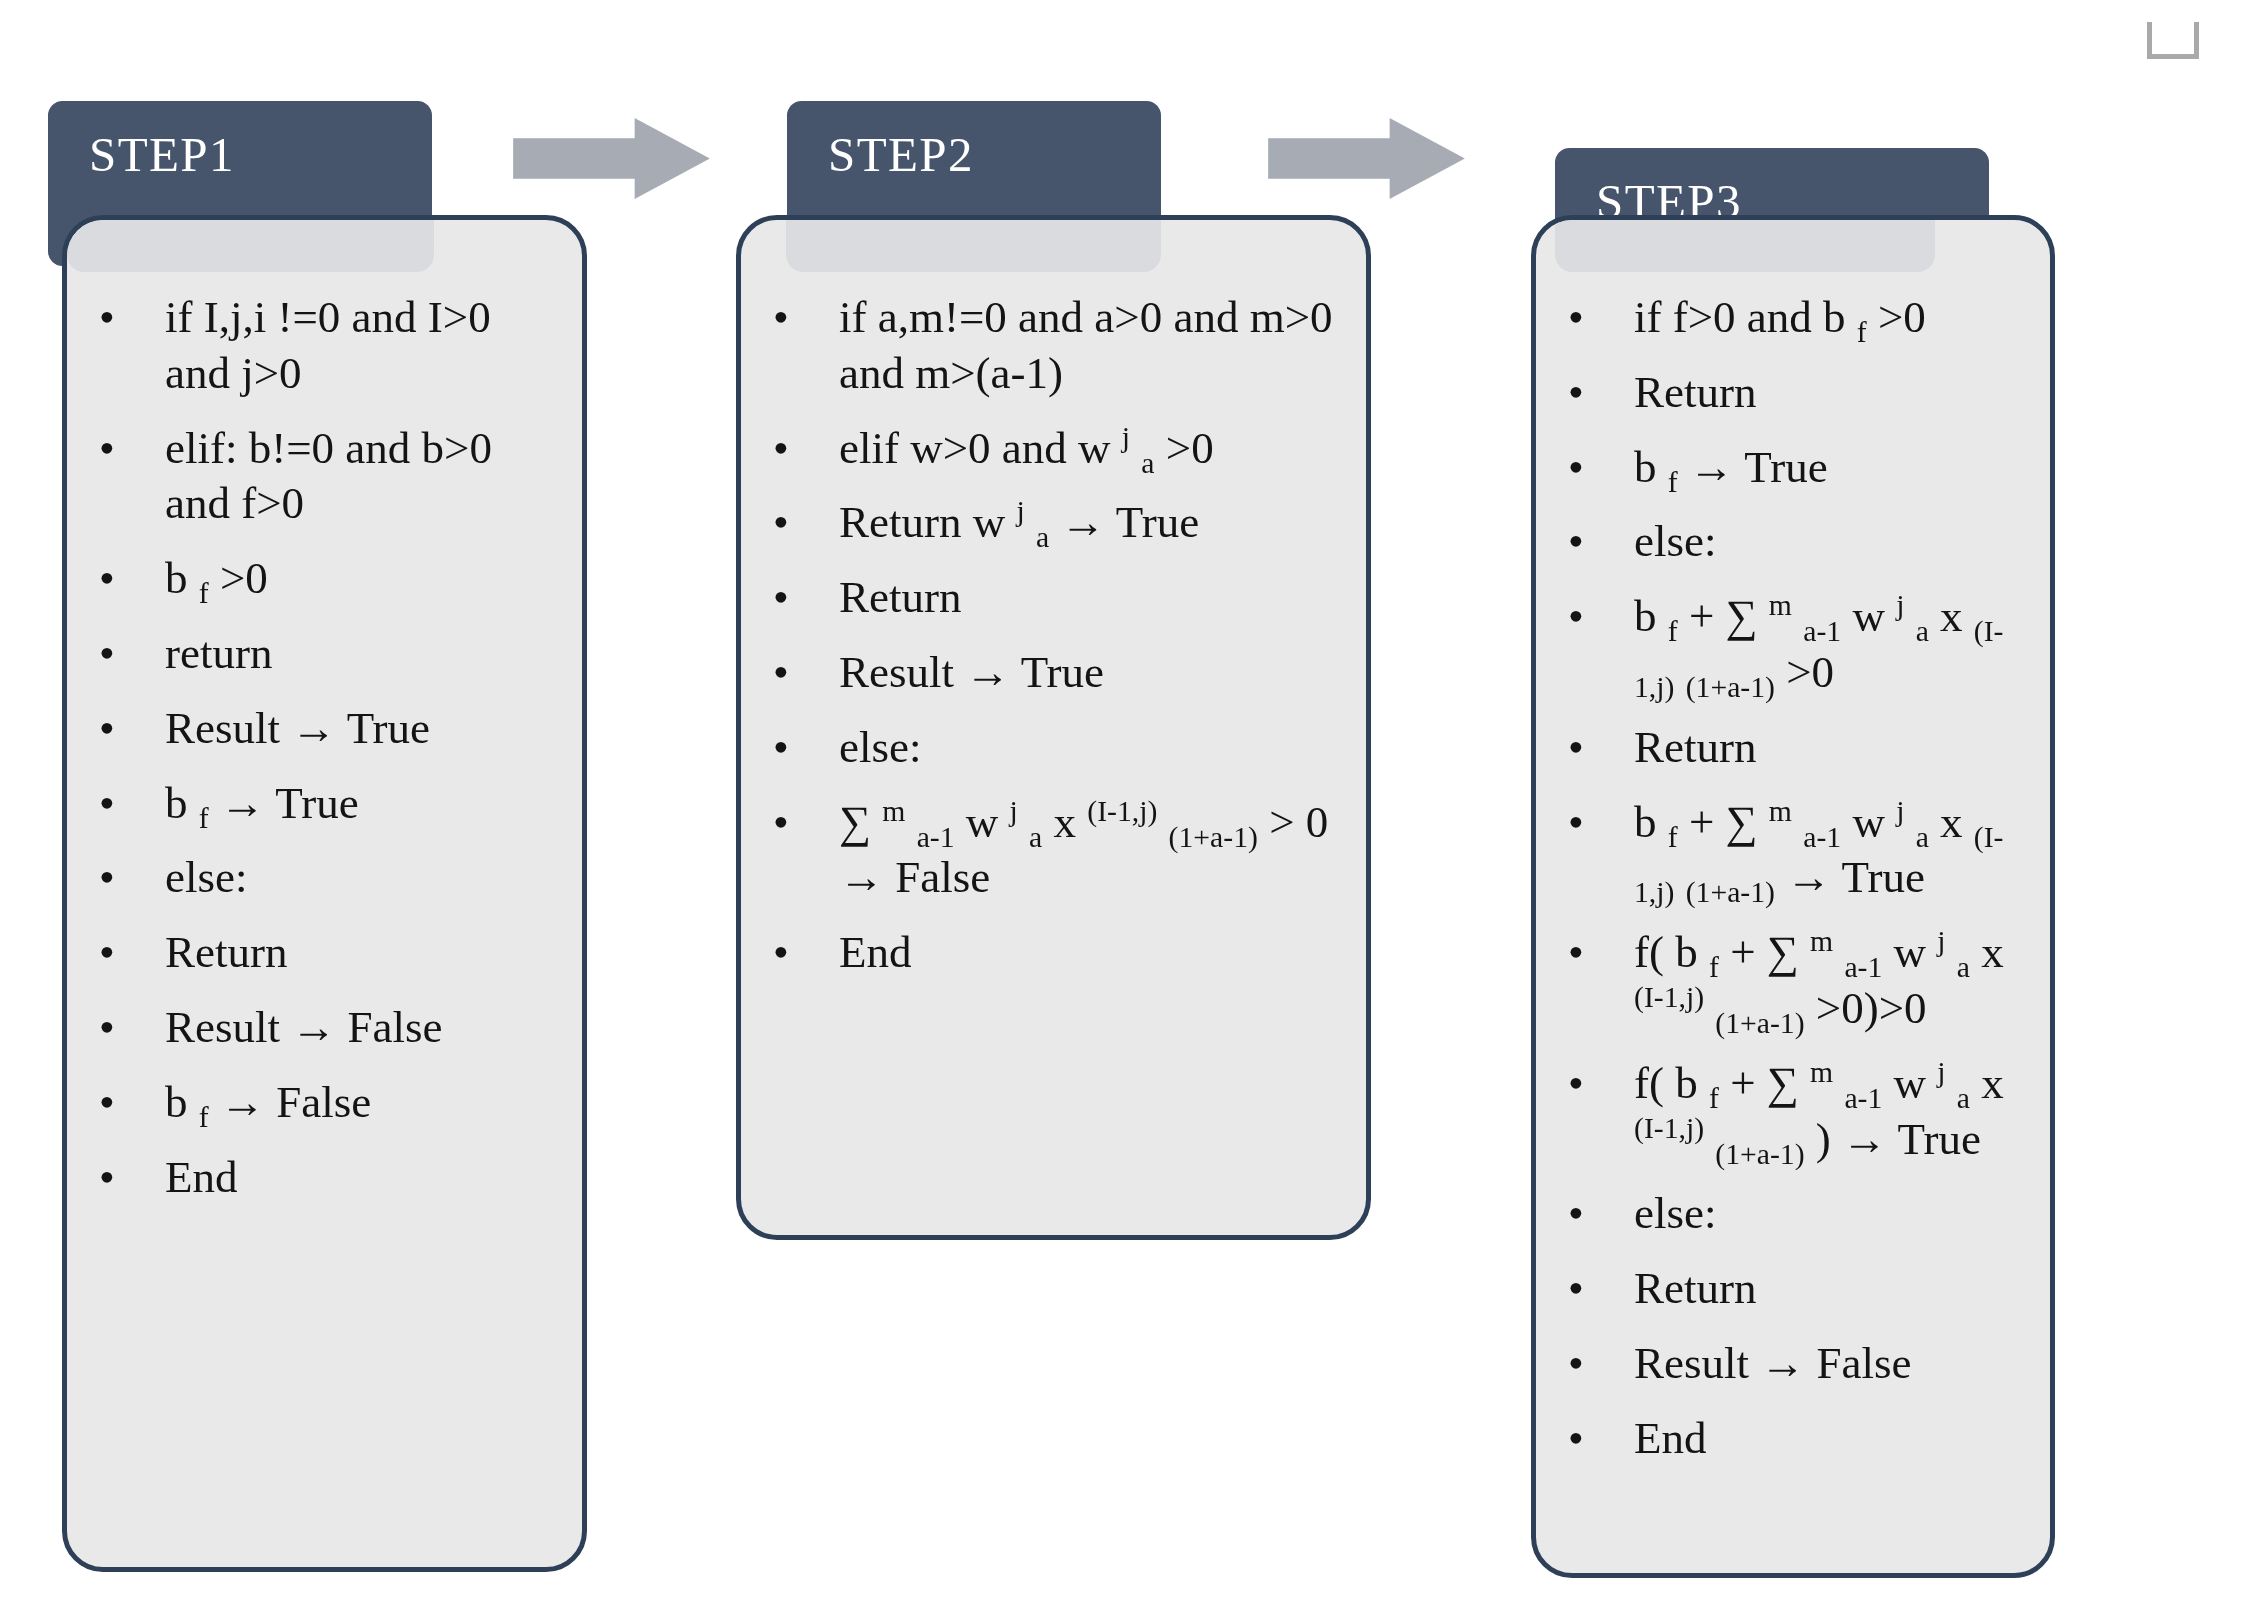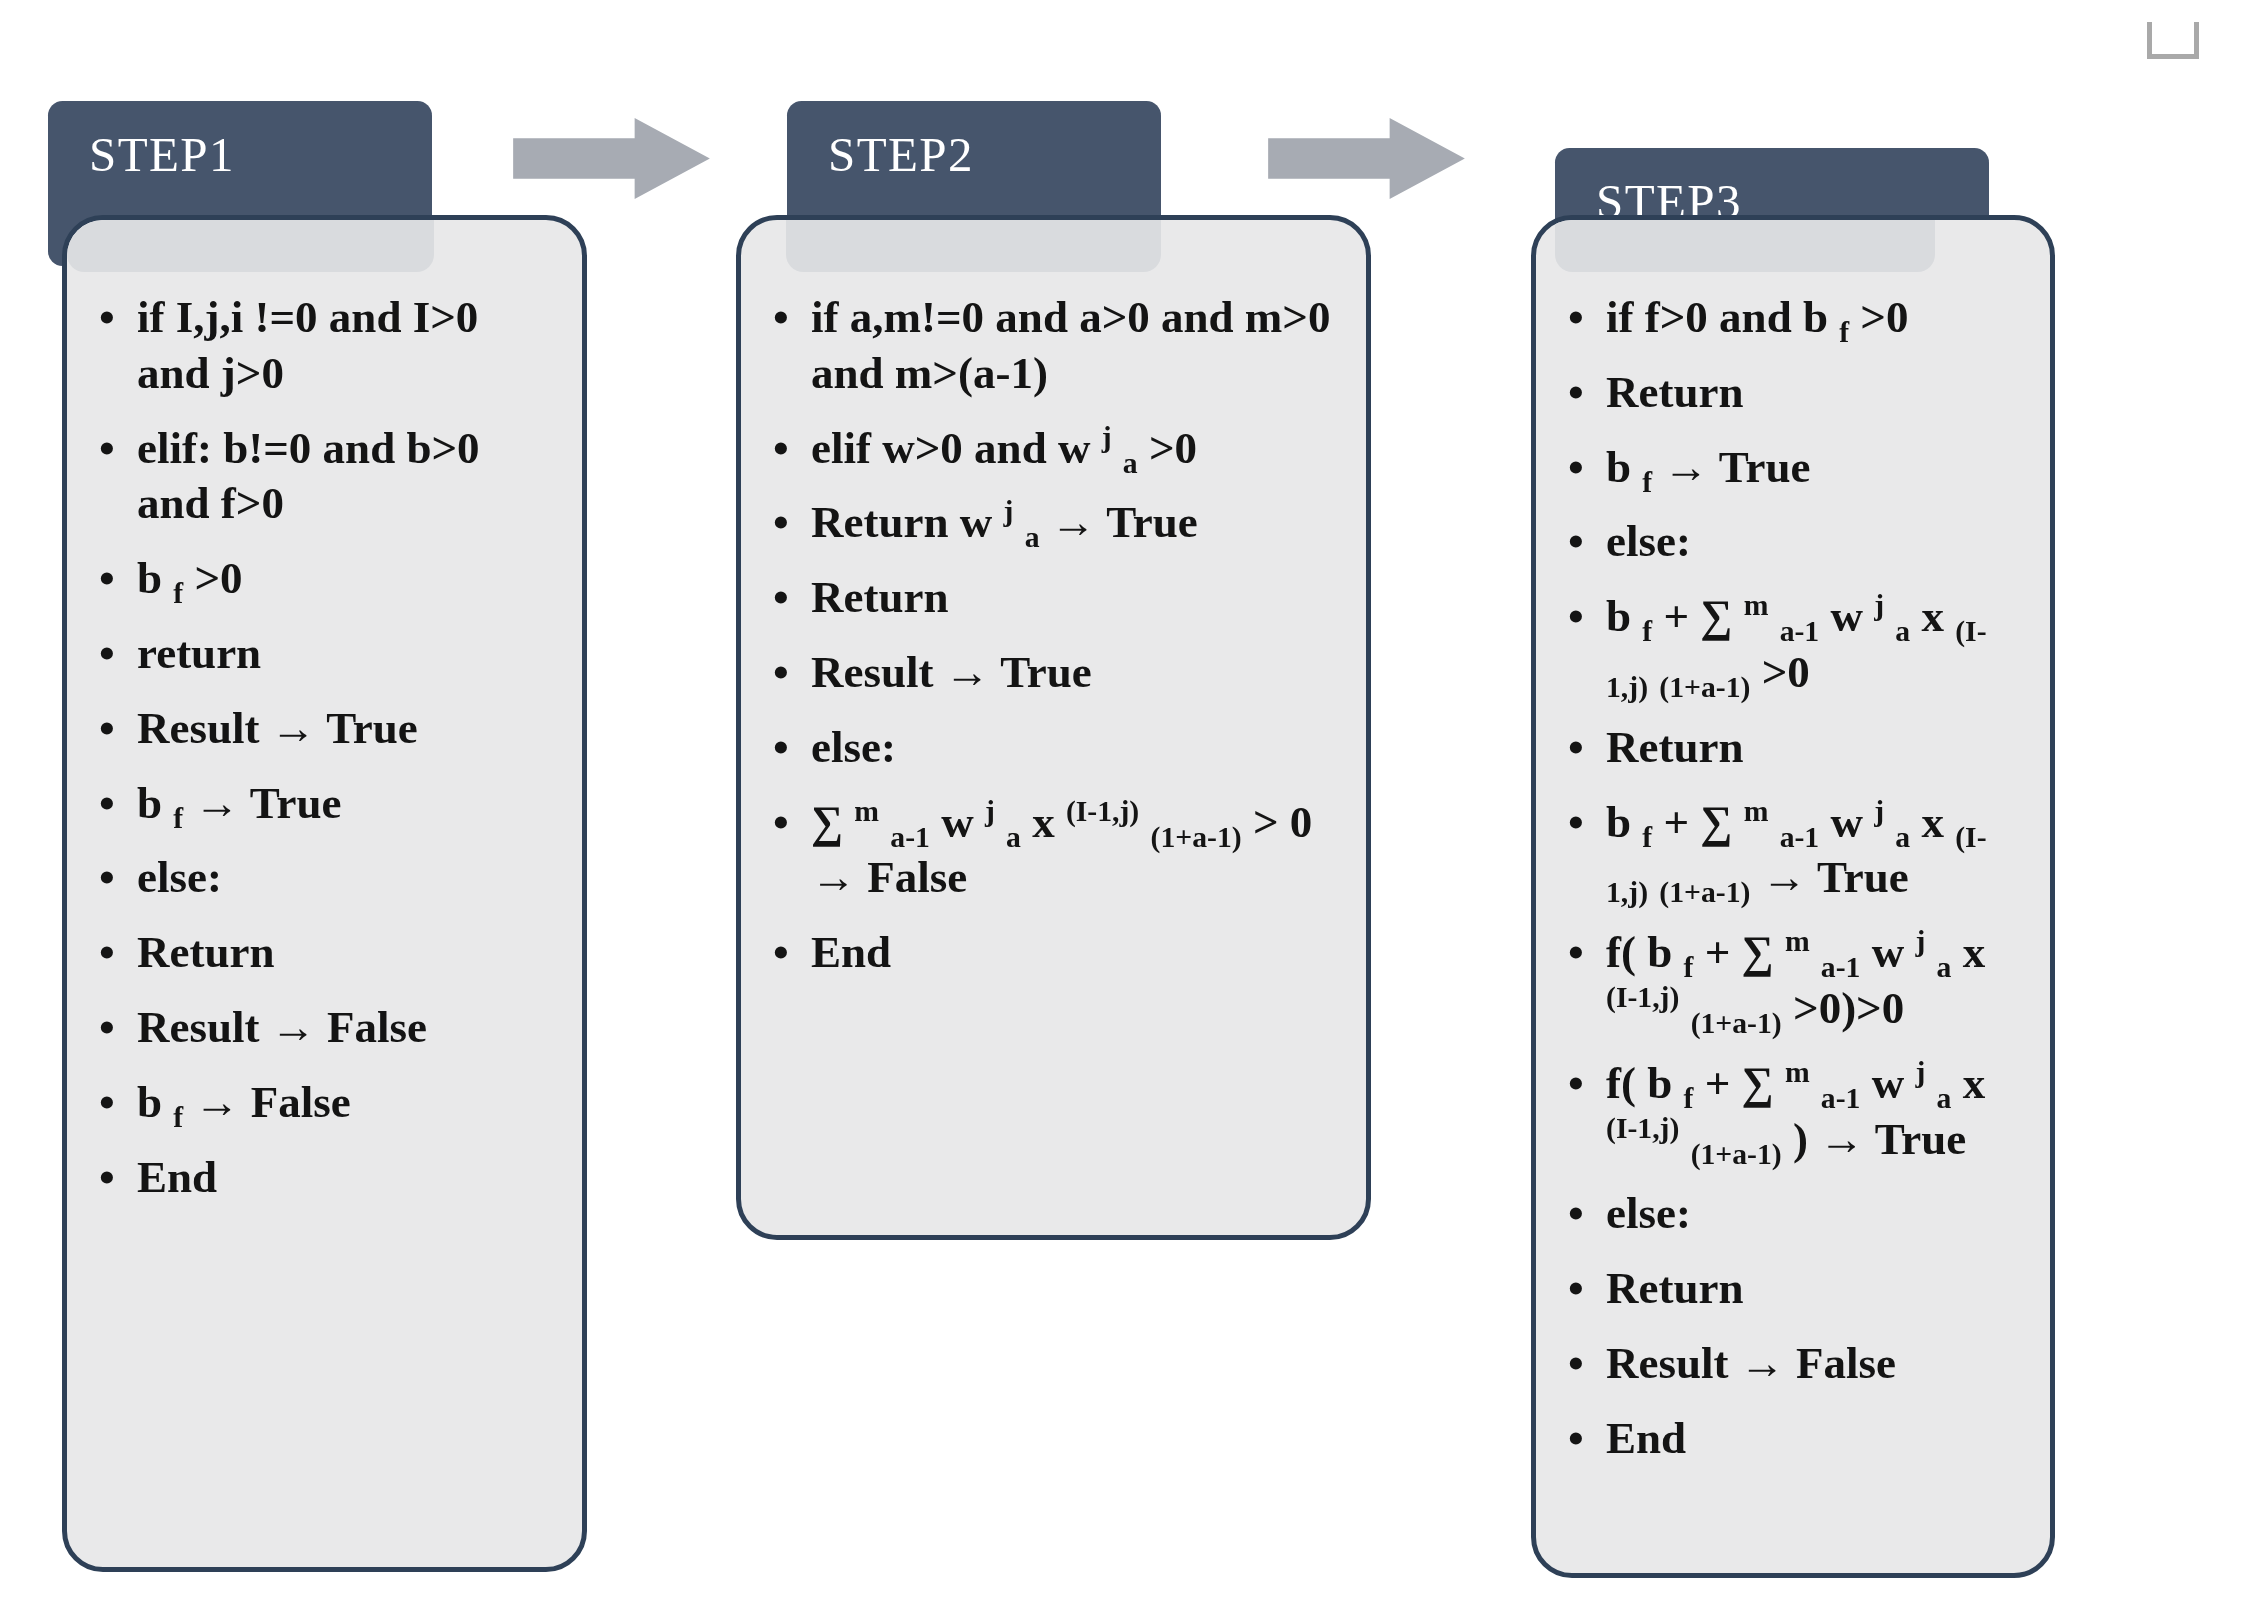--- a/index.html
+++ b/index.html
@@ -58,25 +58,24 @@
   }
   ul.bullets{
     position:relative;
     margin:70px 20px 0 0;
     padding:0 7.2px 0 0;
     list-style:none;
     z-index:1;
   }
   ul.bullets li{
     position:relative;
-    padding-left:70px;
+    padding-left:98px;
     margin-bottom:19px;
     font-size:45px;
     line-height:1.24;
-    font-weight:bold;
   }
   ul.bullets li::before{
     content:"•";
     position:absolute;
     left:32px;
     top:0;
   }
   sup,sub{font-size:66%;line-height:0;}
   sup{vertical-align:super;}
   sub{vertical-align:sub;}

